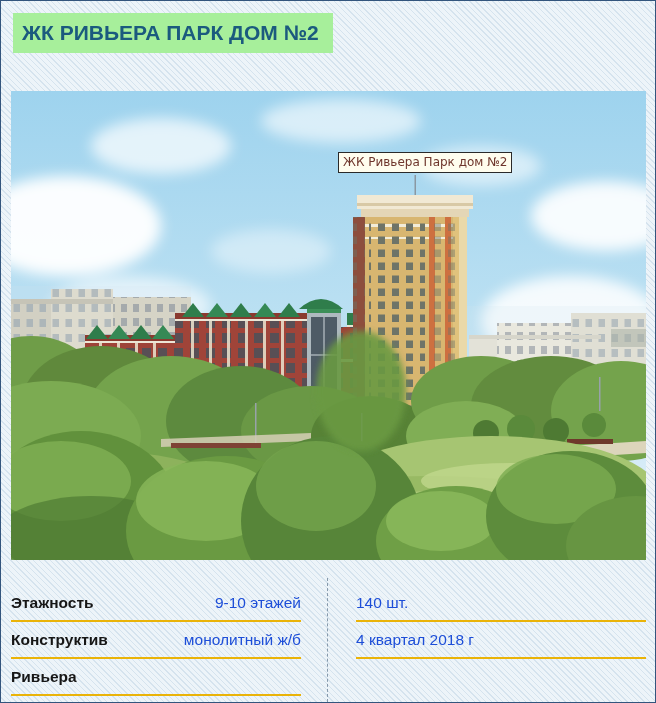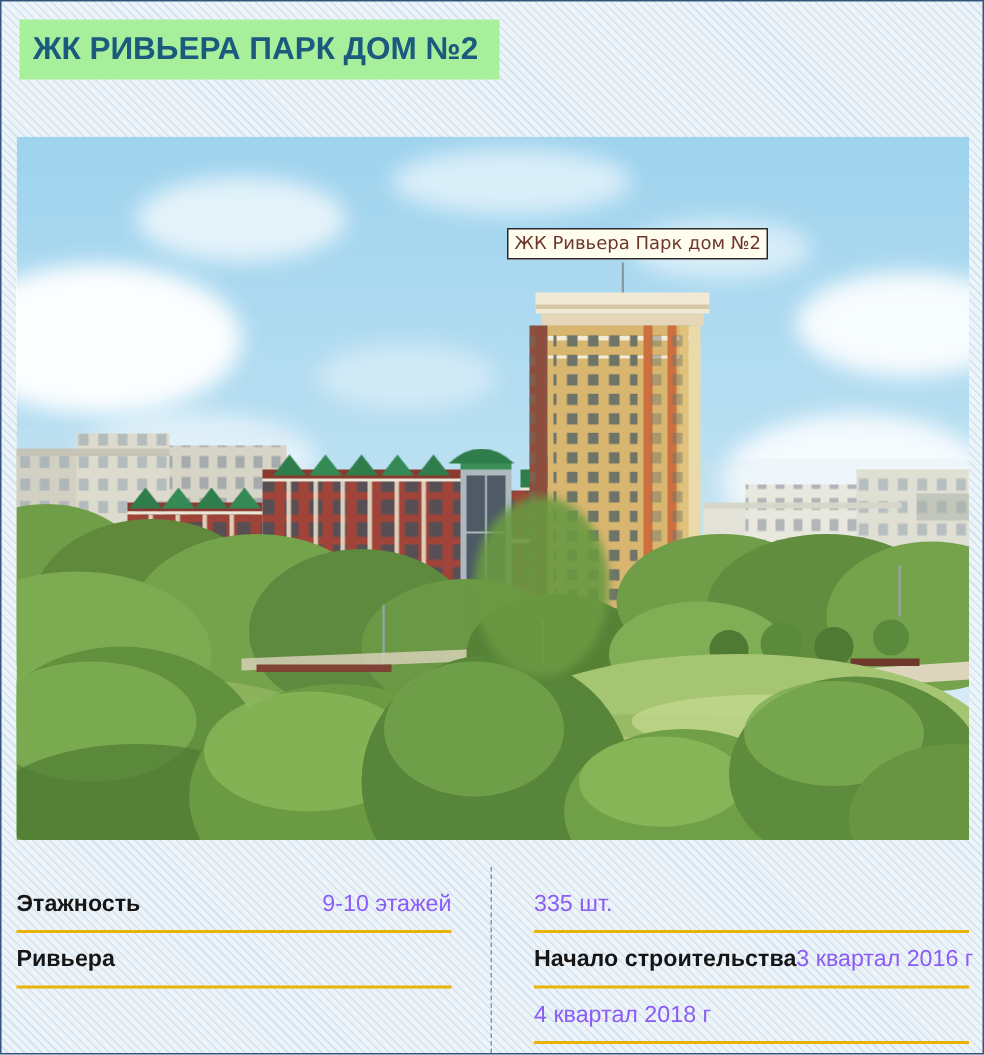--- a/index.html
+++ b/index.html
@@ -42,21 +42,21 @@
     display:flex;
   }
   .specs-col{width:290px;flex:0 0 290px;}
   .specs-col.right{margin-left:55px;}
   .spec-row{
     height:35px;
     border-bottom:2px solid #eab308;
     display:flex;justify-content:space-between;align-items:center;
   }
   .spec-label{font-weight:bold;font-size:15.5px;color:#161616;white-space:nowrap;}
-  .spec-value{font-size:15.5px;color:#8b5cf6;white-space:nowrap;}
+  .spec-value{font-size:15.5px;color:#1d4ed8;white-space:nowrap;}
   .specs-divider{
     position:absolute;left:316px;top:-7px;height:124px;width:0;
     border-left:1px dashed #8699ab;
   }
 </style>
 </head>
 <body>
 
 
 
@@ -256,33 +256,33 @@
   <div class="map-label">ЖК Ривьера Парк дом №2</div>
 </figure>
 
 <section class="specs">
   <div class="specs-col left">
     <div class="spec-row">
       <span class="spec-label">Этажность</span>
       <span class="spec-value">9-10 этажей</span>
     </div>
     <div class="spec-row">
+      <span class="spec-label">Конструктив</span>
+      <span class="spec-value">монолитный ж/б</span>
+    </div>
+    <div class="spec-row">
       <span class="spec-label">Ривьера</span>
     </div>
   </div>
 
   <div class="specs-divider"></div>
 
   <div class="specs-col right">
     <div class="spec-row">
-      <span class="spec-value">335 шт.</span>
-    </div>
-    <div class="spec-row">
-      <span class="spec-label">Начало строительства</span>
-      <span class="spec-value">3 квартал 2016 г</span>
+      <span class="spec-value">140 шт.</span>
     </div>
     <div class="spec-row">
       <span class="spec-value">4 квартал 2018 г</span>
     </div>
   </div>
 </section>
 
 
 
 

